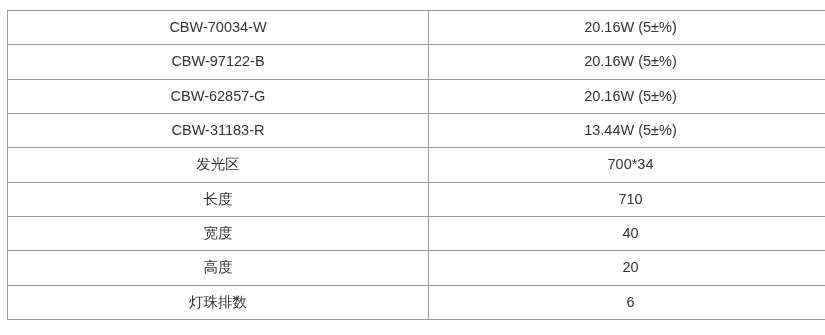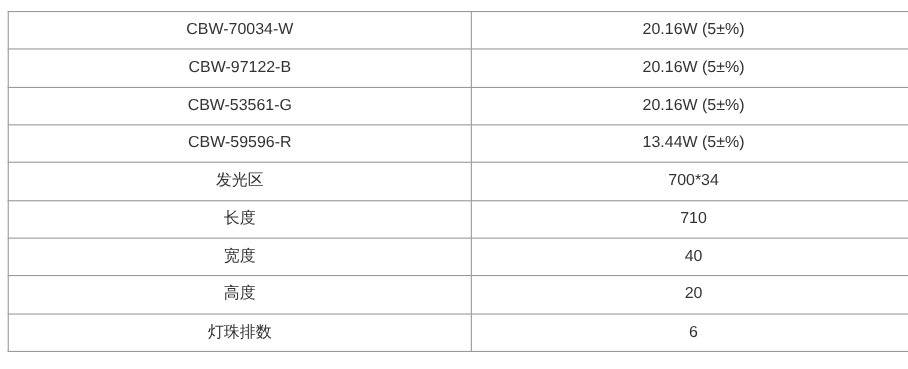--- a/index.html
+++ b/index.html
@@ -61,25 +61,25 @@
     <tbody>
       <tr>
         <td class="col-label">CBW-70034-W</td>
         <td class="col-value">20.16W (5±%)</td>
       </tr>
       <tr>
         <td class="col-label">CBW-97122-B</td>
         <td class="col-value">20.16W (5±%)</td>
       </tr>
       <tr>
-        <td class="col-label">CBW-53561-G</td>
+        <td class="col-label">CBW-62857-G</td>
         <td class="col-value">20.16W (5±%)</td>
       </tr>
       <tr>
-        <td class="col-label">CBW-59596-R</td>
+        <td class="col-label">CBW-31183-R</td>
         <td class="col-value">13.44W (5±%)</td>
       </tr>
       <tr>
         <td class="col-label">发光区</td>
         <td class="col-value">700*34</td>
       </tr>
       <tr>
         <td class="col-label">长度</td>
         <td class="col-value">710</td>
       </tr>

